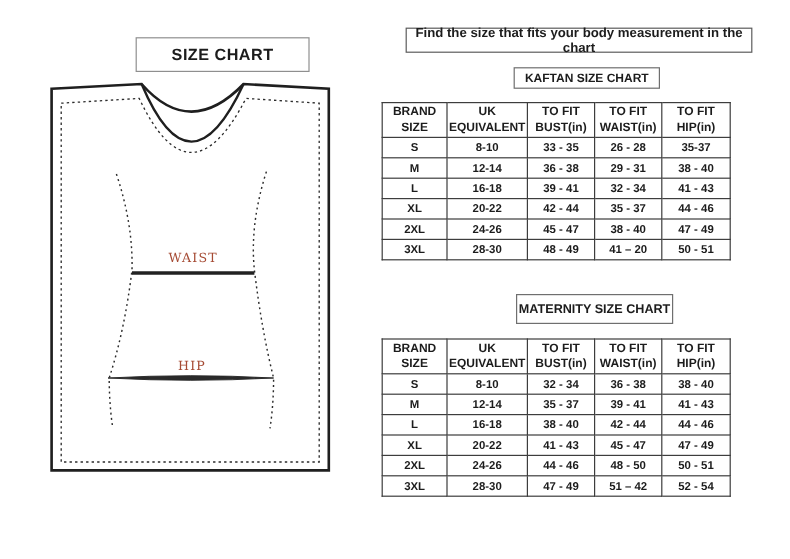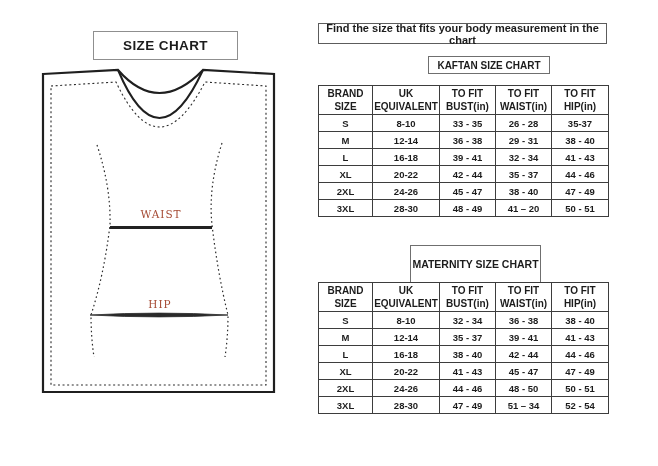--- a/index.html
+++ b/index.html
@@ -4,28 +4,28 @@
 <style>
   * { margin:0; padding:0; box-sizing:border-box; }
   html,body { background:#ffffff; }
   #stage {
     position:relative; width:658px; height:466px; background:#ffffff;
     font-family:"Liberation Sans", sans-serif; color:#1c1c1c; overflow:hidden;
   }
   .box {
     position:absolute; background:#fff; border:1px solid #6f6f6f;
     display:flex; align-items:center; justify-content:center;
-    font-weight:bold; text-align:center;
+    font-weight:bold; text-align:center;margin-left:20px;
   }
   #size-chart-title-box { left:93px; top:31px; width:145px; height:29px;
     font-size:13.5px; letter-spacing:.4px; border-color:#8f8f8f; }
   #banner-box { left:318px; top:23px; width:289px; height:21px;
     font-size:11px; border-color:#5c5c5c; }
-  #kaftan-title-box { left:428px; top:56px; width:122px; height:18px; font-size:10px; }
-  #maternity-title-box { left:410px; top:245px; width:131px; height:38px; font-size:10.5px; }
+  #kaftan-title-box { left:408px; top:56px; width:122px; height:18px; font-size:10px; }
+  #maternity-title-box { left:410px; top:245px; width:131px; height:25px; font-size:10.5px; }
   #footnote-box { left:40px; top:416px; width:236px; height:26px;
     font-size:11px; justify-content:flex-start; padding-left:9px;
     border-color:#4c4c4c; text-align:left; }
   table.size-table {
     position:absolute; width:290px; border-collapse:collapse; table-layout:fixed;
     background:#fff;
   }
   #kaftan-table { left:318px; top:85px; }
   #maternity-table { left:318px; top:282px; }
   .size-table th, .size-table td {
@@ -192,19 +192,19 @@
           <td>2XL</td>
           <td>24-26</td>
           <td>44 - 46</td>
           <td>48 - 50</td>
           <td>50 - 51</td>
         </tr>
         <tr>
           <td>3XL</td>
           <td>28-30</td>
           <td>47 - 49</td>
-          <td>51 – 34</td>
+          <td>51 – 42</td>
           <td>52 - 54</td>
         </tr>
       </tbody>
   </table>
 
 </div>
 
 </body></html>

